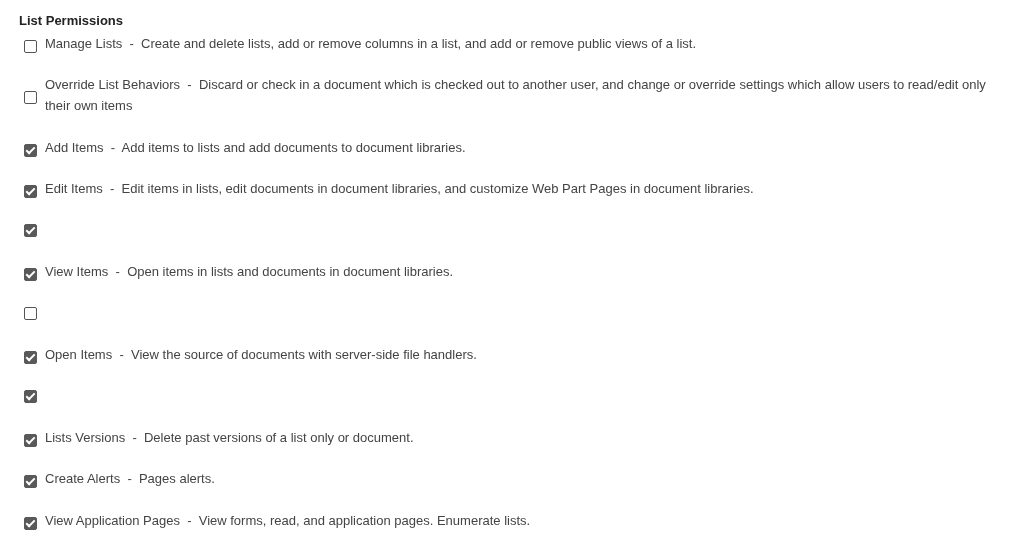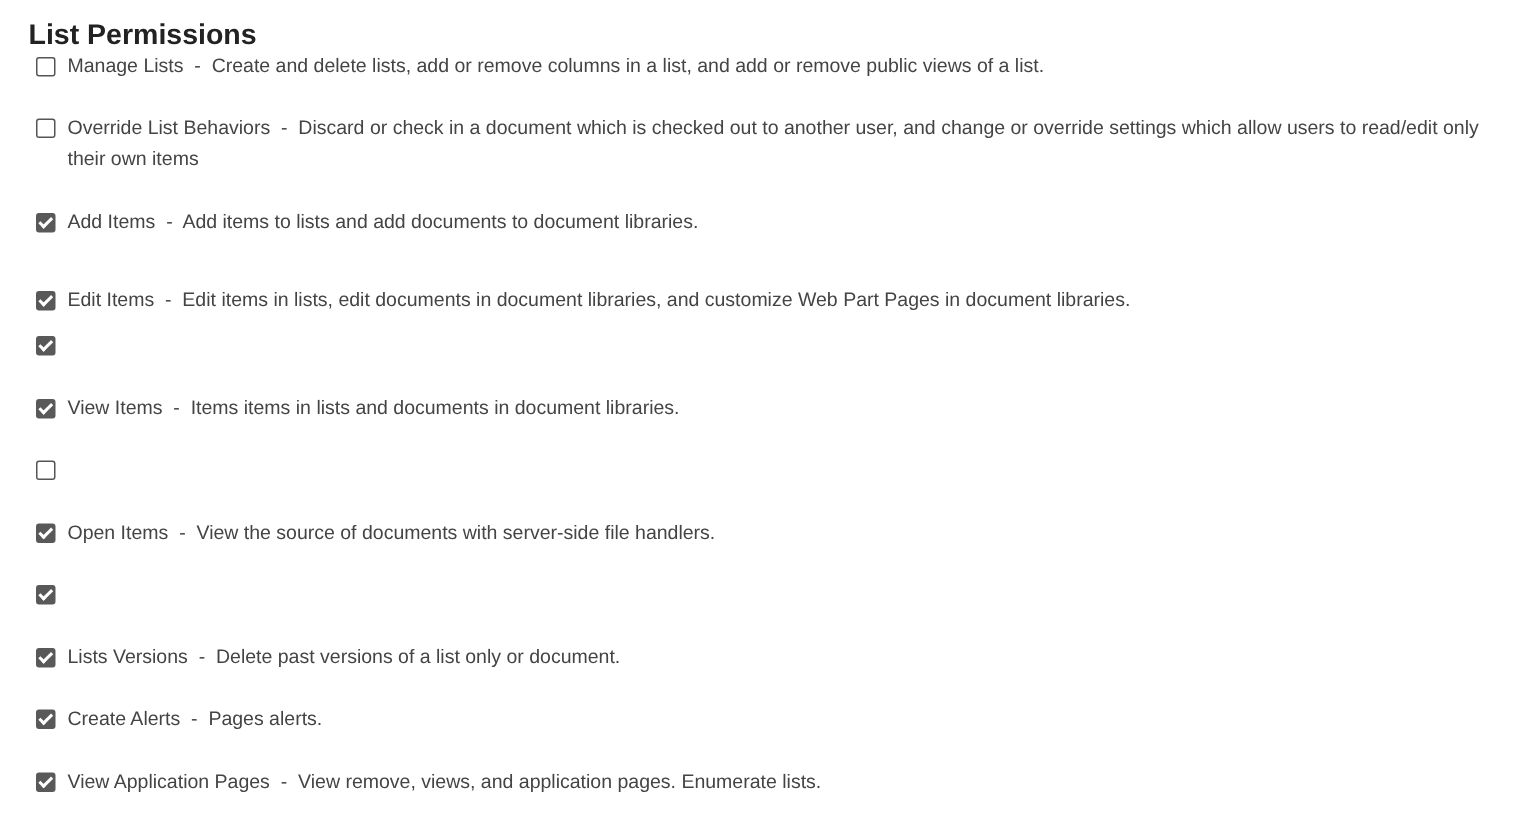--- a/index.html
+++ b/index.html
@@ -1,18 +1,18 @@
 <!DOCTYPE html>
 <html><head>
 <meta charset="utf-8">
 <style>
   html, body { margin:0; padding:0; background:#ffffff; }
   body { width:1023px; height:545px; overflow:hidden; font-family:"Liberation Sans", sans-serif; color:#333333; font-size:13px; position:relative; }
-  .title { position:absolute; left:19px; top:13px; font-weight:bold; font-size:19px; color:#222; }
-  .row { position:absolute; left:24px; width:985px; display:flex; align-items:flex-start; }
+  .title { position:absolute; left:19px; top:13px; font-weight:bold; font-size:13px; color:#222; }
+  .row { position:absolute; left:24px; width:985px; display:flex; align-items:center; }
   .cb { width:11px; height:11px; border:1px solid #555; border-radius:2px; flex:none; margin-top:3px; box-sizing:content-box; background:#fff; position:relative; cursor:pointer; }
   .cb.checked { background:#595959; border-color:#595959; }
   .cb.checked::after { content:""; position:absolute; left:3px; top:0px; width:3px; height:7px; border:solid #fff; border-width:0 2px 2px 0; transform:rotate(45deg); }
   .txt { margin-left:8px; line-height:21px; margin-top:-2px; color:#444; }
   .sep { white-space:pre; }
 </style>
 </head>
 <body>
 
 <div class="title">List Permissions</div>
@@ -22,30 +22,30 @@
   <span class="txt"><span>Manage Lists</span><span class="sep">  -  </span><span>Create and delete lists, add or remove columns in a list, and add or remove public views of a list.</span></span>
 </div>
 <div class="row" style="top:76px">
   <span class="cb" aria-checked="false"></span>
   <span class="txt"><span>Override List Behaviors</span><span class="sep">  -  </span><span>Discard or check in a document which is checked out to another user, and change or override settings which allow users to read/edit only their own items</span></span>
 </div>
 <div class="row" style="top:139px">
   <span class="cb checked" aria-checked="true"></span>
   <span class="txt"><span>Add Items</span><span class="sep">  -  </span><span>Add items to lists and add documents to document libraries.</span></span>
 </div>
-<div class="row" style="top:191px">
+<div class="row" style="top:180px">
   <span class="cb checked" aria-checked="true"></span>
   <span class="txt"><span>Edit Items</span><span class="sep">  -  </span><span>Edit items in lists, edit documents in document libraries, and customize Web Part Pages in document libraries.</span></span>
 </div>
 <div class="row" style="top:221px">
   <span class="cb checked" aria-checked="true"></span>
 </div>
 <div class="row" style="top:263px">
   <span class="cb checked" aria-checked="true"></span>
-  <span class="txt"><span>View Items</span><span class="sep">  -  </span><span>Items items in lists and documents in document libraries.</span></span>
+  <span class="txt"><span>View Items</span><span class="sep">  -  </span><span>Open items in lists and documents in document libraries.</span></span>
 </div>
 <div class="row" style="top:304px">
   <span class="cb" aria-checked="false"></span>
 </div>
 <div class="row" style="top:346px">
   <span class="cb checked" aria-checked="true"></span>
   <span class="txt"><span>Open Items</span><span class="sep">  -  </span><span>View the source of documents with server-side file handlers.</span></span>
 </div>
 <div class="row" style="top:387px">
   <span class="cb checked" aria-checked="true"></span>
@@ -53,14 +53,14 @@
 <div class="row" style="top:429px">
   <span class="cb checked" aria-checked="true"></span>
   <span class="txt"><span>Lists Versions</span><span class="sep">  -  </span><span>Delete past versions of a list only or document.</span></span>
 </div>
 <div class="row" style="top:470px">
   <span class="cb checked" aria-checked="true"></span>
   <span class="txt"><span>Create Alerts</span><span class="sep">  -  </span><span>Pages alerts.</span></span>
 </div>
 <div class="row" style="top:512px">
   <span class="cb checked" aria-checked="true"></span>
-  <span class="txt"><span>View Application Pages</span><span class="sep">  -  </span><span>View remove, views, and application pages. Enumerate lists.</span></span>
+  <span class="txt"><span>View Application Pages</span><span class="sep">  -  </span><span>View forms, read, and application pages. Enumerate lists.</span></span>
 </div>
 
 </body></html>

